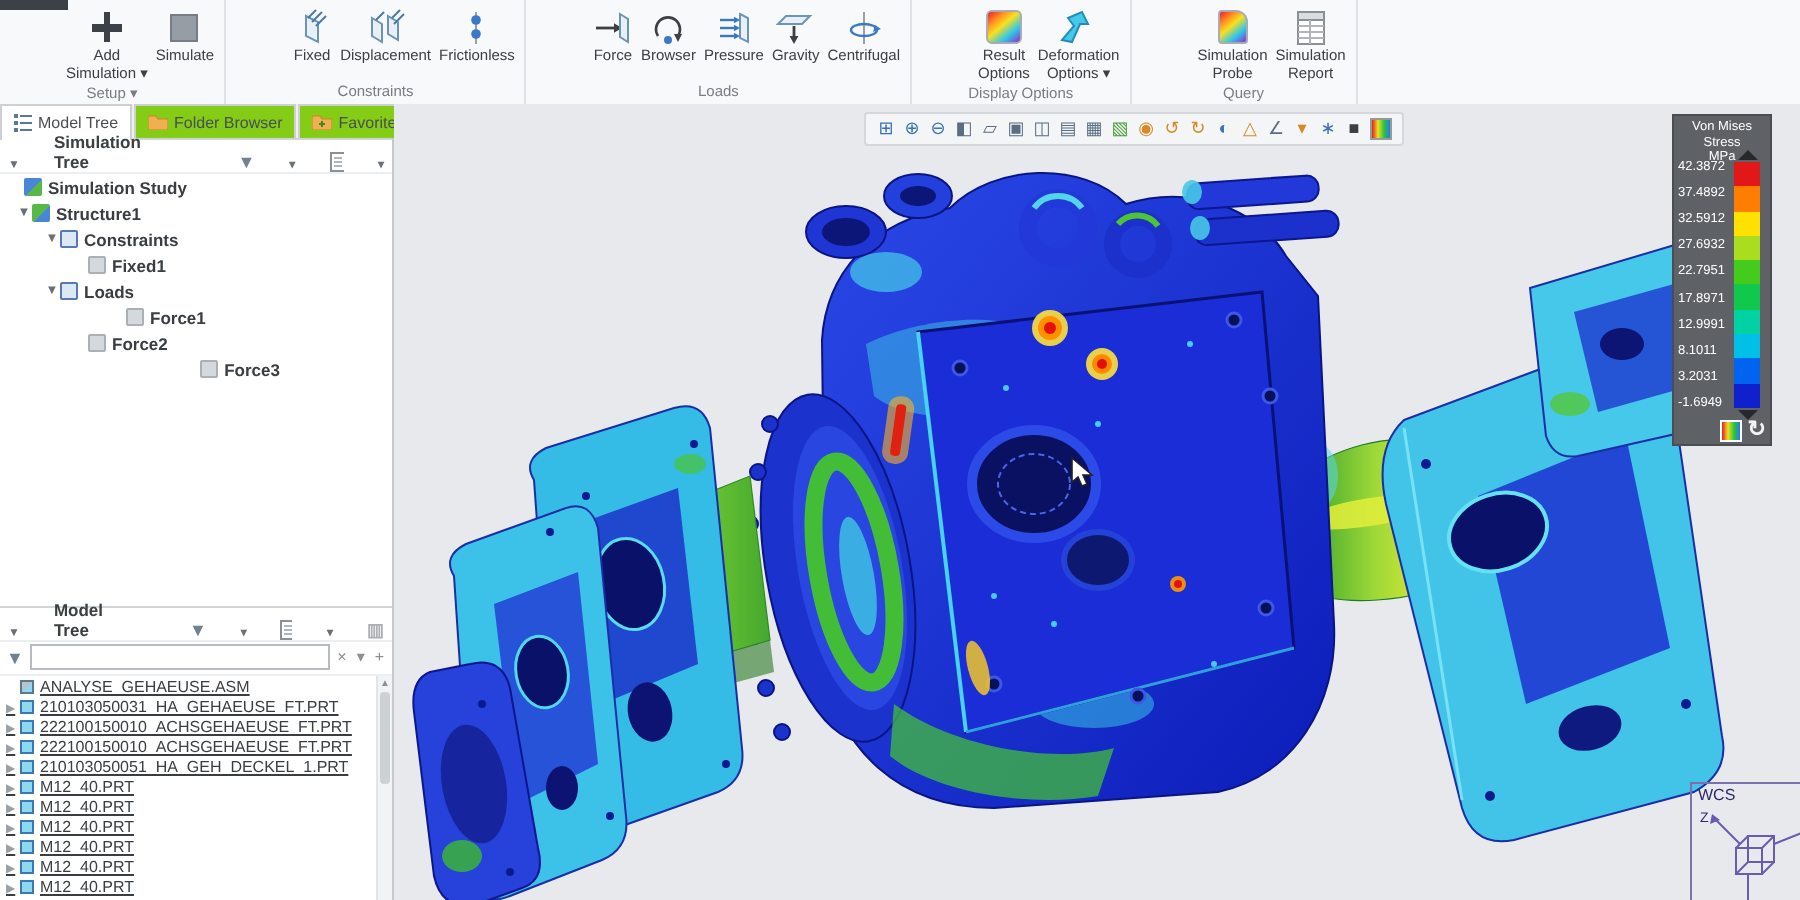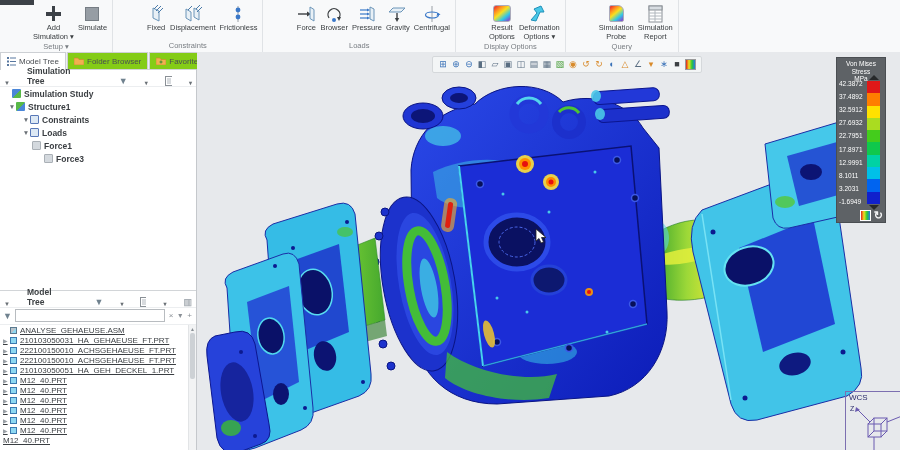--- a/index.html
+++ b/index.html
@@ -302,30 +302,38 @@
   <div class="trow" style="padding-left:8px;">
     <span class="arr">▼</span>
         <span class="ticon i-struct"></span>
         <span>Structure1</span>
   </div>
   <div class="trow" style="padding-left:22px;">
     <span class="arr">▼</span>
         <span class="ticon i-fold"></span>
         <span>Constraints</span>
   </div>
+  <div class="trow" style="padding-left:44px;">
+    <span class="ticon i-leaf"></span>
+        <span>Fixed1</span>
+  </div>
   <div class="trow" style="padding-left:22px;">
     <span class="arr">▼</span>
         <span class="ticon i-fold"></span>
         <span>Loads</span>
   </div>
-  <div class="trow" style="padding-left:32px;">
+  <div class="trow" style="padding-left:44px;margin-left:19px;">
     <span class="ticon i-leaf"></span>
         <span>Force1</span>
   </div>
   <div class="trow" style="padding-left:44px;">
+    <span class="ticon i-leaf"></span>
+        <span>Force2</span>
+  </div>
+  <div class="trow" style="padding-left:44px;justify-content:center;">
     <span class="ticon i-leaf"></span>
         <span>Force3</span>
   </div>
 
   <div class="spacer"></div>
   <div class="hdiv"></div>
 
   <div class="phead">
     <span class="caret">▼</span>
     <span>Model Tree</span>

